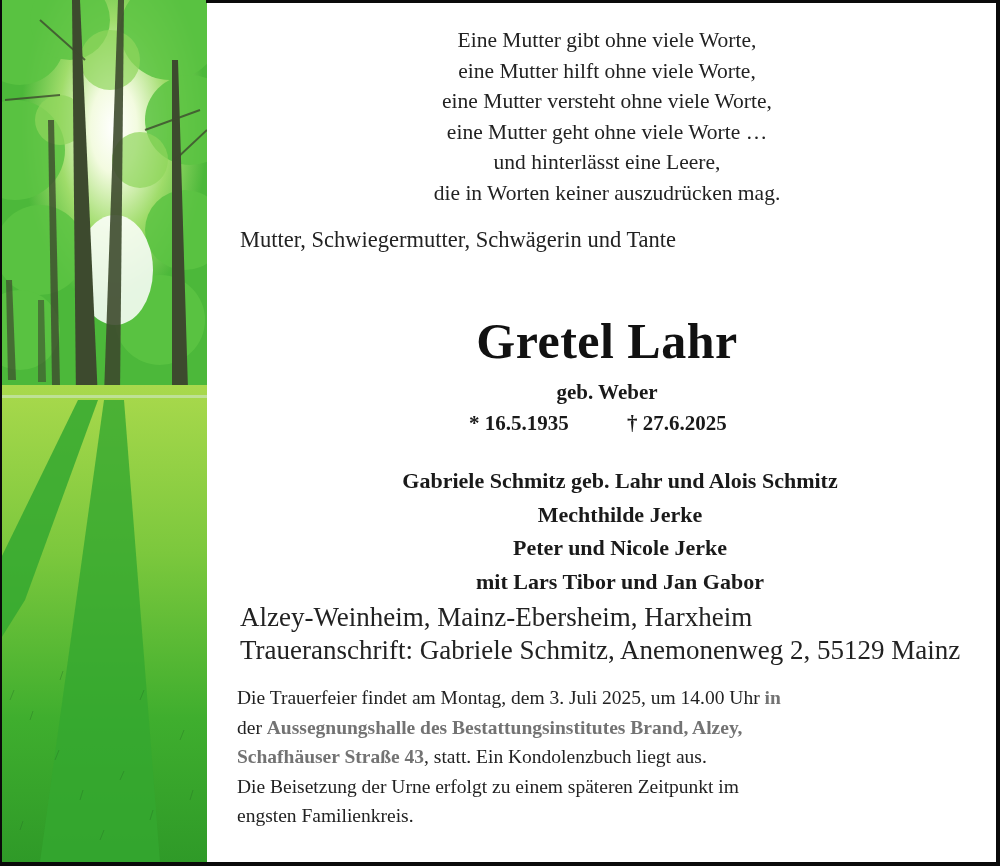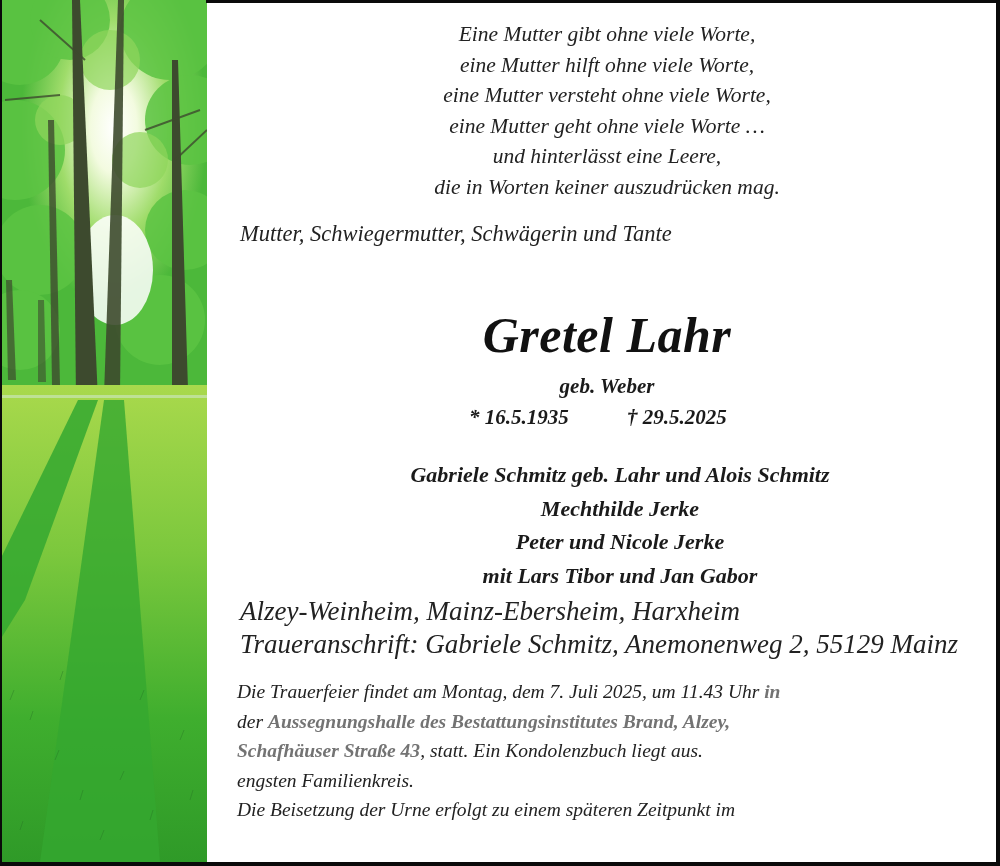--- a/index.html
+++ b/index.html
@@ -4,21 +4,21 @@
 <style>
   html, body { margin: 0; padding: 0; background: #ffffff; }
   body { width: 1000px; height: 866px; position: relative; overflow: hidden; font-family: "Liberation Serif", "DejaVu Serif", serif; color: #1a1a1a; }
   .frame { position: absolute; left: 0; top: 0; width: 1000px; height: 866px; background: #ffffff; }
   .border-top { position: absolute; left: 206px; top: 0; width: 794px; height: 3px; background: #0a0a0a; }
   .border-right { position: absolute; right: 0; top: 0; width: 4px; height: 866px; background: #0a0a0a; }
   .border-bottom { position: absolute; left: 0; bottom: 0; width: 1000px; height: 4px; background: #0a0a0a; }
   .border-left { position: absolute; left: 0; top: 0; width: 2px; height: 866px; background: #0a0a0a; z-index: 3; }
   .photo { position: absolute; left: 0; top: 0; width: 207px; height: 862px; overflow: hidden; }
   .photo svg { display: block; }
-  .content { position: absolute; left: 207px; top: 1px; width: 789px; height: 859px; font-style: italic; }
+  .content { position: absolute; left: 207px; top: 7px; width: 789px; height: 859px; }
   .poem { position: absolute; left: 0; top: 18px; width: 800px; text-align: center; font-size: 21.5px; line-height: 30.6px; color: #222; }
   .intro { position: absolute; left: 33px; top: 217px; width: 760px; font-size: 22.5px; line-height: 32px; color: #222; }
   .name { position: absolute; left: 0; top: 305px; width: 800px; text-align: center; font-size: 50px; font-weight: bold; color: #111; letter-spacing: 0.5px; }
   .maiden { position: absolute; left: 0; top: 373px; width: 800px; text-align: center; font-size: 21px; font-weight: bold; color: #1a1a1a; }
   .dates { position: absolute; left: 262px; top: 404px; width: 360px; font-size: 21px; font-weight: bold; color: #1a1a1a; }
   .dates .born { position: absolute; left: 0; top: 0; }
   .dates .died { position: absolute; left: 158px; top: 0; }
   .mourners { position: absolute; left: 33px; top: 457px; width: 760px; font-size: 22px; line-height: 33.5px; font-weight: bold; color: #1a1a1a; text-align: center; }
   .places { position: absolute; left: 33px; top: 594px; width: 760px; font-size: 27px; line-height: 33px; color: #222; }
   .details { position: absolute; left: 30px; top: 676px; width: 760px; font-size: 19.5px; line-height: 29.5px; color: #222; }
@@ -113,37 +113,37 @@
 
     <div class="intro">
       <div class="line">Mutter, Schwiegermutter, Schwägerin und Tante</div>
     </div>
 
     <div class="name">Gretel Lahr</div>
     <div class="maiden">geb. Weber</div>
 
     <div class="dates">
       <span class="born">* 16.5.1935</span>
-      <span class="died">† 29.5.2025</span>
+      <span class="died">† 27.6.2025</span>
     </div>
 
     <div class="mourners">
       <div class="line">Gabriele Schmitz geb. Lahr und Alois Schmitz</div>
       <div class="line">Mechthilde Jerke</div>
       <div class="line">Peter und Nicole Jerke</div>
       <div class="line">mit Lars Tibor und Jan Gabor</div>
     </div>
 
     <div class="places">
       <div class="line">Alzey-Weinheim, Mainz-Ebersheim, Harxheim</div>
       <div class="line">Traueranschrift: Gabriele Schmitz, Anemonenweg 2, 55129 Mainz</div>
     </div>
 
     <div class="details">
-      <div class="line"><span>Die Trauerfeier findet am Montag, dem 7. Juli 2025, um 11.43 Uhr </span><b>in</b></div>
+      <div class="line"><span>Die Trauerfeier findet am Montag, dem 3. Juli 2025, um 14.00 Uhr </span><b>in</b></div>
       <div class="line"><span>der </span><b>Aussegnungshalle des Bestattungsinstitutes Brand, Alzey,</b></div>
       <div class="line"><b>Schafhäuser Straße 43</b><span>, statt. Ein Kondolenzbuch liegt aus.</span></div>
+      <div class="line">Die Beisetzung der Urne erfolgt zu einem späteren Zeitpunkt im</div>
       <div class="line">engsten Familienkreis.</div>
-      <div class="line">Die Beisetzung der Urne erfolgt zu einem späteren Zeitpunkt im</div>
     </div>
 
   </div>
 </div>
 
 </body></html>

